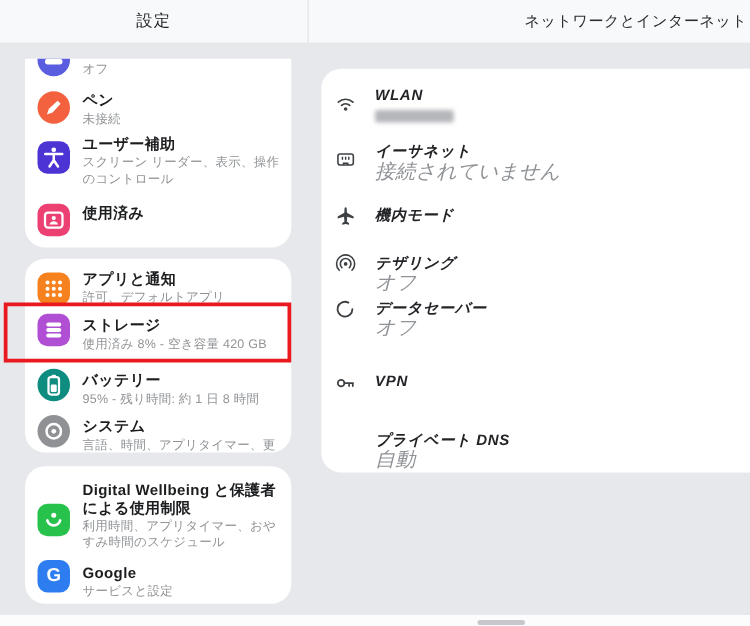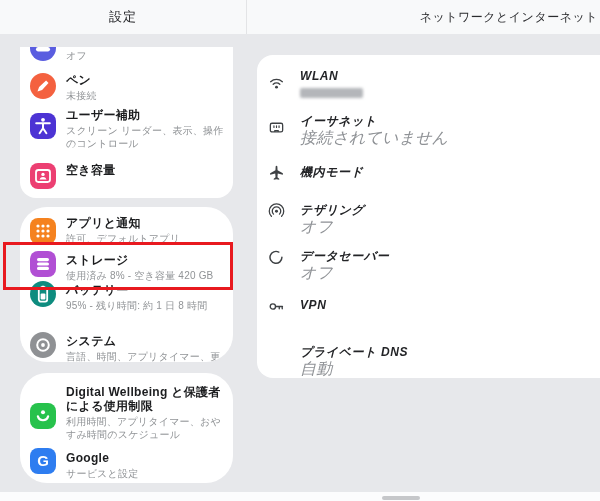--- a/index.html
+++ b/index.html
@@ -6,21 +6,21 @@
   body{font-family:"Liberation Sans","DejaVu Sans",sans-serif;}
   .screen{position:relative;width:600px;height:501px;background:#e7e8eb;overflow:hidden;}
   .statusbar{position:absolute;left:0;top:0;width:600px;height:13px;background:#f1f1f3;}
   .appbar{position:absolute;left:0;top:0;width:600px;height:34px;background:#f8f9fa;}
   .appbar-divider{position:absolute;left:246px;top:0;width:1px;height:34px;background:#e3e4e6;}
   .appbar-title-left{position:absolute;left:0;top:0;width:246px;height:34px;line-height:34px;text-align:center;
     font-size:13px;color:#212225;letter-spacing:1px;}
   .appbar-title-right{position:absolute;right:2px;top:0;height:34px;line-height:34px;white-space:nowrap;
     font-size:12px;color:#2a2b2e;letter-spacing:0.5px;}
   .card{position:absolute;background:#ffffff;}
-  .card-l{left:20px;width:213px;border-radius:27px;overflow:hidden;}
+  .card-l{left:20px;width:213px;border-radius:16px;overflow:hidden;}
   .card-l1{top:47px;height:151px;border-radius:0 0 16px 16px;}
   .card-l2{top:207px;height:155px;}
   .card-l3{top:373px;height:110px;}
   .card-r{left:257px;top:55px;width:360px;height:323px;border-radius:16px;overflow:hidden;}
   .lrow{position:absolute;left:0;width:213px;}
   .rrow{position:absolute;left:0;width:343px;}
   .licon{position:absolute;left:10px;width:26px;height:26px;display:flex;align-items:center;justify-content:center;}
   .licon.circle{border-radius:50%;}
   .licon.square{border-radius:8px;}
   .licon svg{display:block;}
@@ -86,21 +86,21 @@
     </div>
     <div class="lrow" style="top:116px;height:32px">
       <span class="licon square" style="background:#ec3f72;top:0">
         <svg width="26" height="26" viewBox="0 0 26 26">
             <rect x="6" y="7" width="14" height="12" rx="2.4" stroke="#fff" stroke-width="1.8" fill="none"></rect>
             <circle cx="13" cy="11.4" r="1.7" fill="#fff"></circle>
             <path d="M9.5 16.6c.6-1.8 2-2.6 3.5-2.6s2.9.8 3.5 2.6z" fill="#fff"></path>
           </svg>
       </span>
       <div class="ltxt">
-        <div class="lt">空き容量</div>
+        <div class="lt">使用済み</div>
       </div>
     </div>
   </div>
 
   <div class="card card-l card-l2">
     <div class="lrow" style="top:9px;height:32px">
       <span class="licon square" style="background:#f5821f;top:2px">
         <svg width="26" height="26" viewBox="0 0 26 26">
             <g fill="#fff">
               <circle cx="8" cy="8" r="1.6"></circle>
@@ -128,21 +128,21 @@
               <rect x="7" y="11.4" width="12" height="3.2" rx="1.6"></rect>
               <rect x="7" y="15.8" width="12" height="3.2" rx="1.6"></rect>
             </g>
           </svg>
       </span>
       <div class="ltxt">
         <div class="lt">ストレージ</div>
         <div class="ls">使用済み 8% - 空き容量 420 GB</div>
       </div>
     </div>
-    <div class="lrow" style="top:76px;height:32px">
+    <div class="lrow" style="top:90px;height:32px">
       <span class="licon circle" style="background:#0e8c7f;top:-2px">
         <svg width="26" height="26" viewBox="0 0 26 26">
             <rect x="11.2" y="4.8" width="3.6" height="2.2" rx="0.9" fill="#fff"></rect>
             <rect x="8.8" y="6.6" width="8.4" height="14" rx="2" stroke="#fff" stroke-width="1.8" fill="none"></rect>
             <rect x="10.6" y="12.5" width="4.8" height="6" rx="1" fill="#fff"></rect>
           </svg>
       </span>
       <div class="ltxt">
         <div class="lt">バッテリー</div>
         <div class="ls">95% - 残り時間: 約 1 日 8 時間</div>
@@ -231,21 +231,21 @@
             <circle cx="8" cy="8.6" r="1.4" fill="#3e4144"></circle>
             <path d="M5.2 11.4a4 4 0 1 1 5.6 0" stroke="#3e4144" stroke-width="1.2" fill="none" stroke-linecap="round"></path>
             <path d="M3.2 13.4a6.8 6.8 0 1 1 9.6 0" stroke="#3e4144" stroke-width="1.2" fill="none" stroke-linecap="round"></path>
           </svg>
       </span>
       <div class="rtxt">
         <div class="rt">テザリング</div>
         <div class="rs">オフ</div>
       </div>
     </div>
-    <div class="rrow" style="top:194px;height:32px">
+    <div class="rrow" style="top:184px;height:32px">
       <span class="ricon" style="top:0">
         <svg width="17" height="17" viewBox="0 0 16 16">
             <path d="M10.1 2.9a5.6 5.6 0 1 0 3 4.9" stroke="#3e4144" stroke-width="1.4" fill="none" stroke-linecap="round"></path>
           </svg>
       </span>
       <div class="rtxt">
         <div class="rt">データセーバー</div>
         <div class="rs">オフ</div>
       </div>
     </div>

